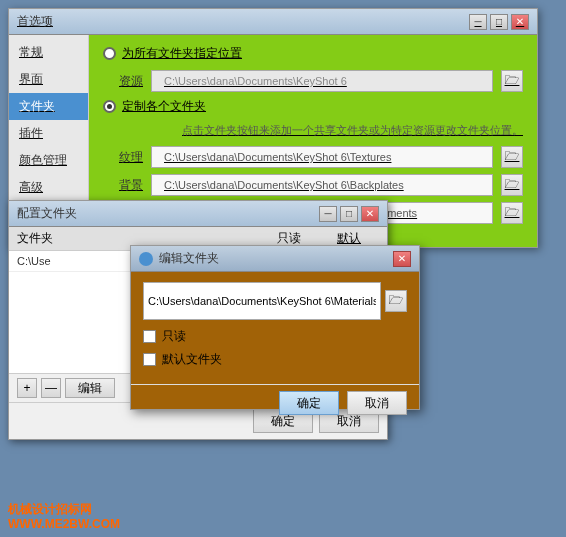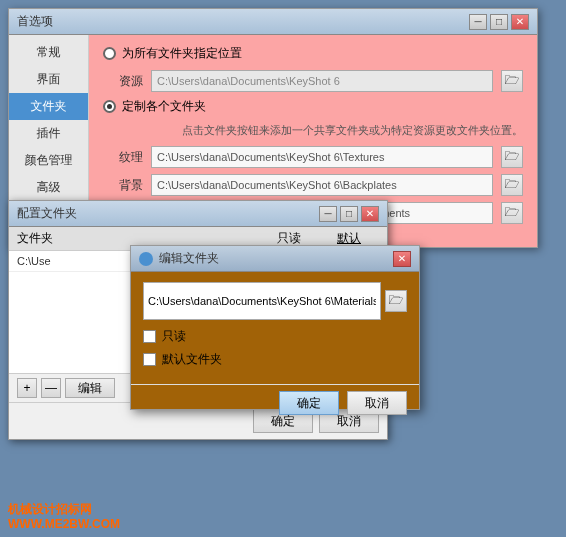--- a/index.html
+++ b/index.html
@@ -5,23 +5,24 @@
     * { box-sizing: border-box; margin: 0; padding: 0; font-family: 'SimSun', '宋体', sans-serif; font-size: 12px; }
     body { background: #6a8aac; width: 566px; height: 537px; position: relative; overflow: hidden; }
 
     
     .prefs-window {
       position: absolute;
       top: 8px;
       left: 8px;
       width: 530px;
       height: 240px;
-      background: #fca5a5;
+      background: #84cc16;
       border: 1px solid #999;
       box-shadow: 2px 2px 8px rgba(0,0,0,0.4);
+      text-decoration: underline;
     }
     .window-titlebar {
       background: linear-gradient(to bottom, #c8d8e8, #a8c0d8);
       height: 26px;
       display: flex;
       align-items: center;
       padding: 0 8px;
       border-bottom: 1px solid #888;
       justify-content: space-between;
     }
@@ -40,21 +41,20 @@
     .win-btn-close { background: linear-gradient(to bottom, #f08080, #d05050); color: white; }
 
     .prefs-body { display: flex; height: calc(100% - 26px); }
 
     
     .prefs-sidebar {
       width: 80px;
       background: #e8e8e8;
       border-right: 1px solid #ccc;
       padding: 4px 0;
-      text-align: center;
     }
     .sidebar-item {
       padding: 5px 10px;
       cursor: pointer;
       color: #333;
       font-size: 12px;
     }
     .sidebar-item.active {
       background: #4a90d0;
       color: white;
@@ -82,21 +82,21 @@
       background: #333;
     }
 
     .field-row { display: flex; align-items: center; margin-bottom: 6px; gap: 8px; }
     .field-label { width: 40px; text-align: right; color: #333; flex-shrink: 0; }
     .field-input {
       flex: 1;
       height: 22px;
       border: 1px solid #aaa;
       background: #f8f8f8;
-      padding: 2px 5px;
+      padding: 2px 12px;
       color: #555;
       font-size: 11px;
     }
     .field-input.disabled { background: #e8e8e8; color: #888; }
     .folder-btn {
       width: 22px; height: 22px;
       border: 1px solid #aaa;
       background: linear-gradient(to bottom, #f0f0f0, #d8d8d8);
       cursor: pointer;
       display: flex; align-items: center; justify-content: center;

